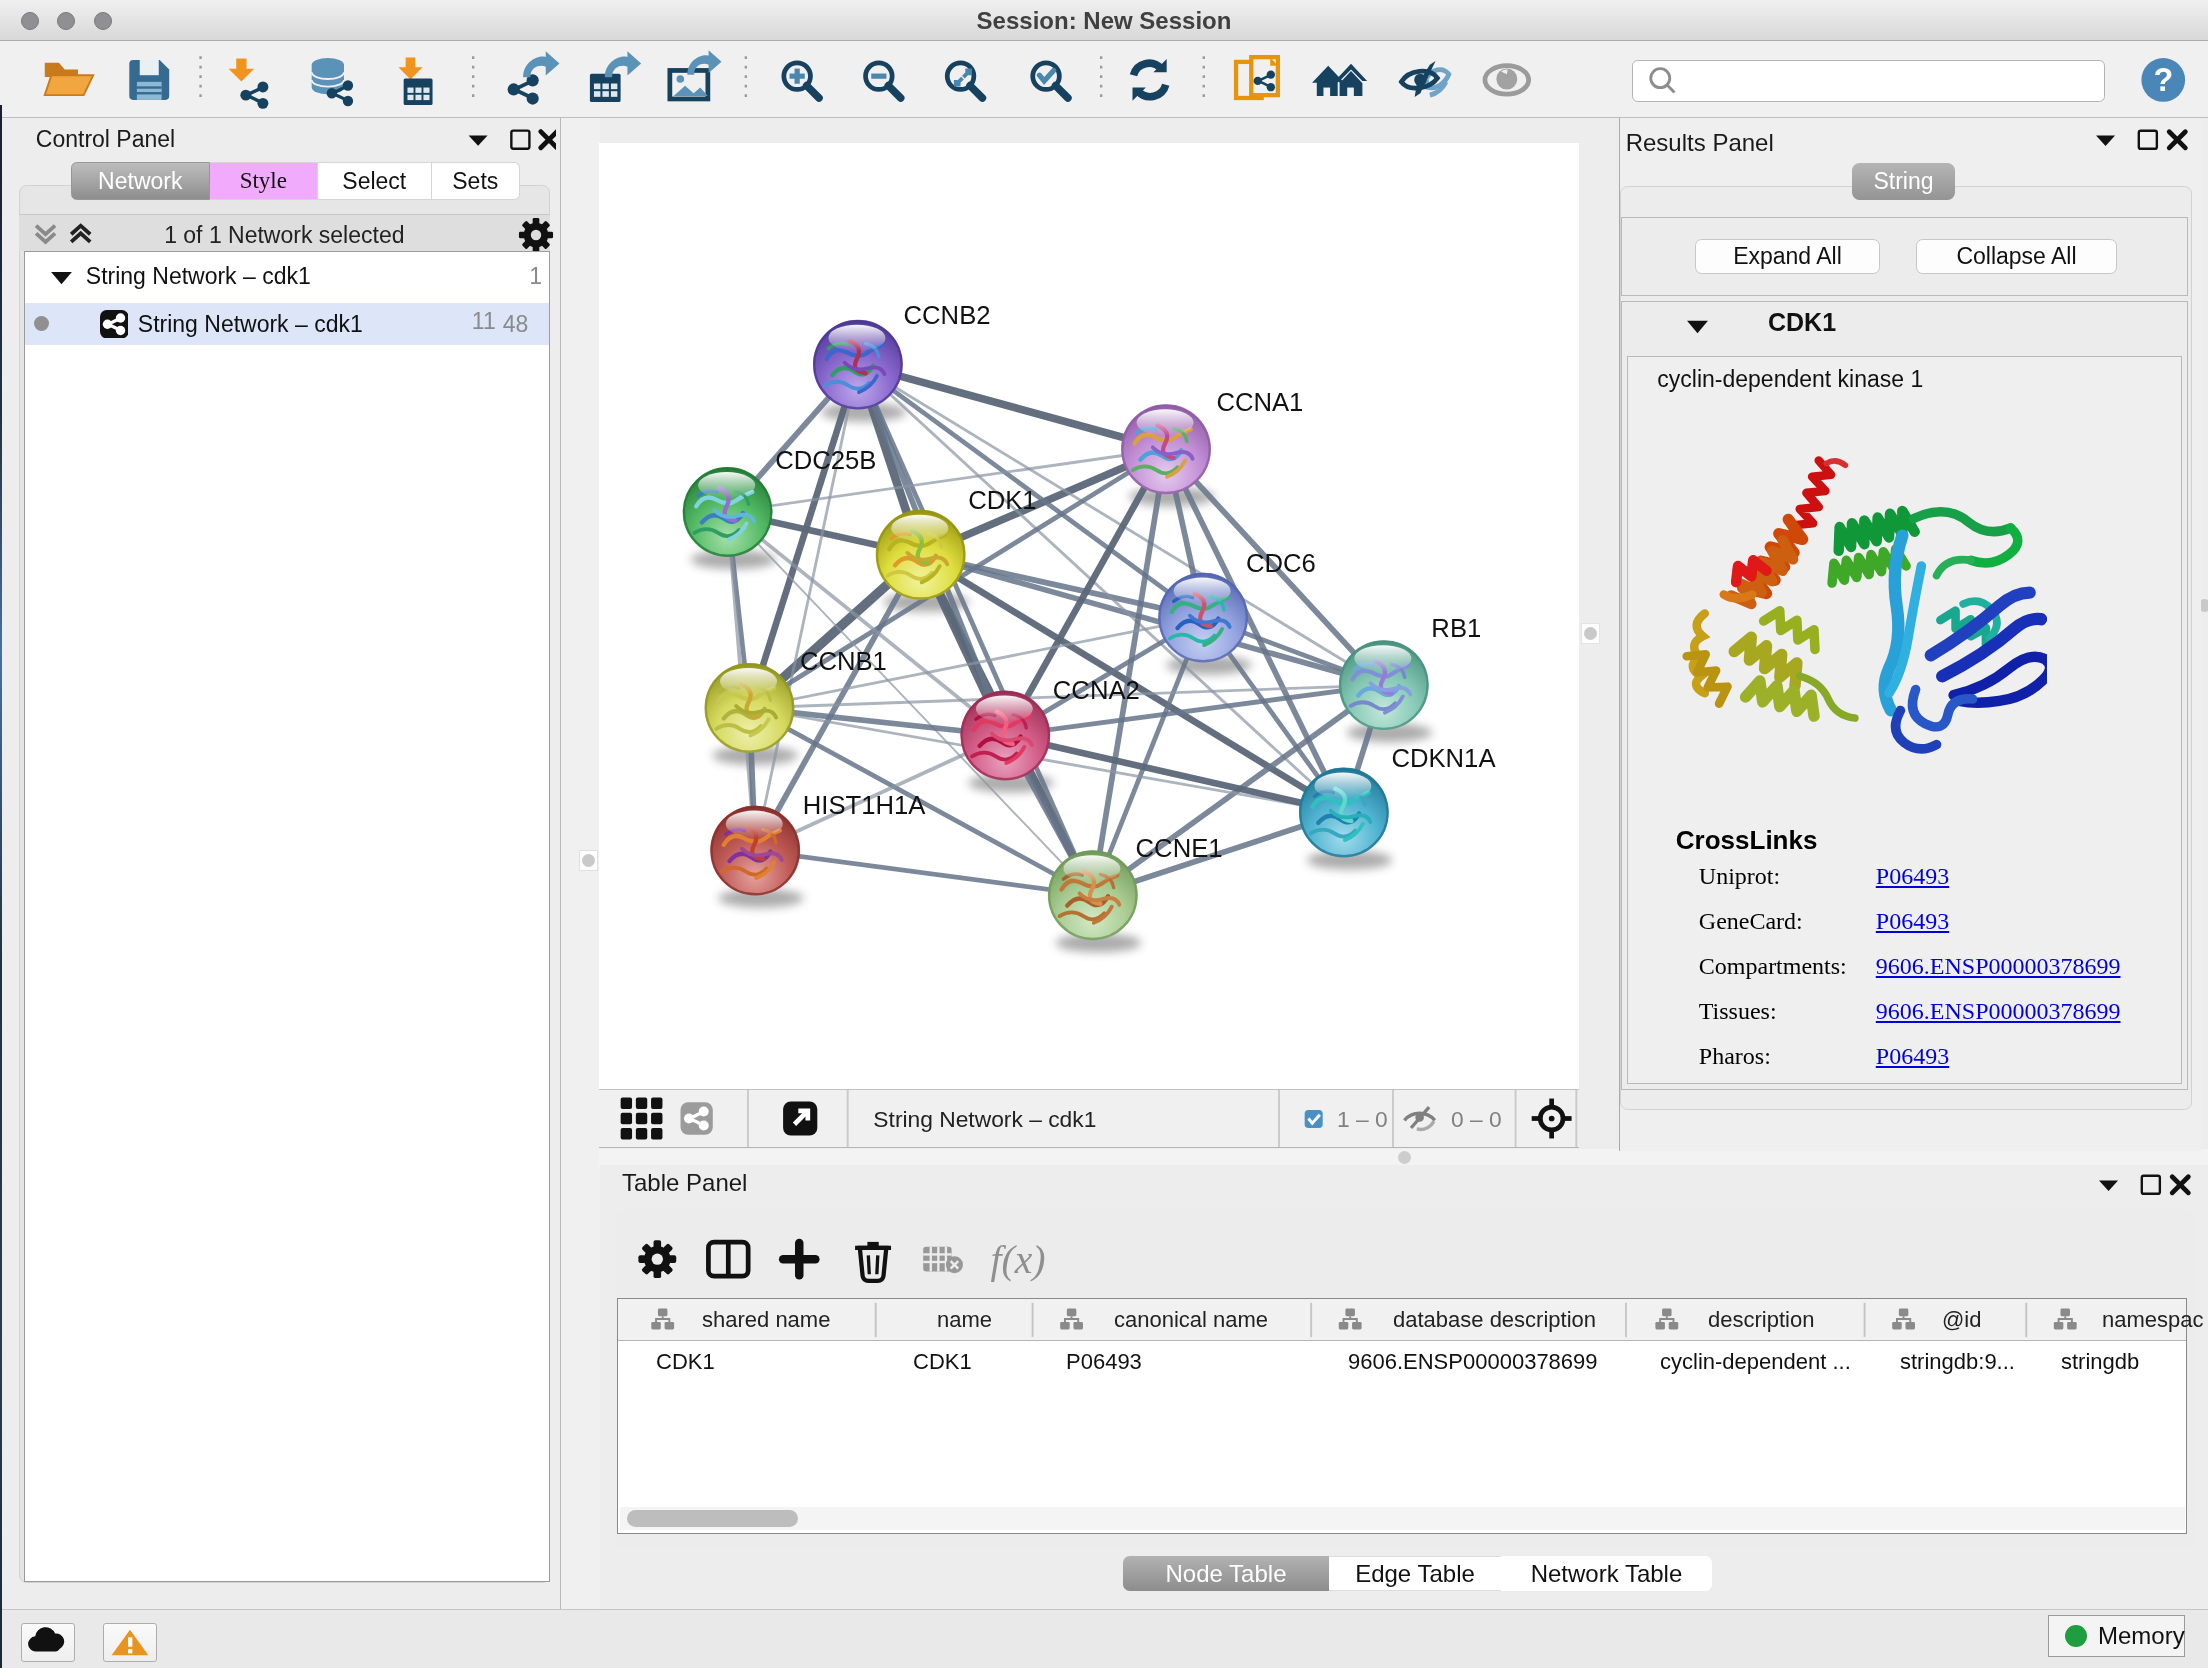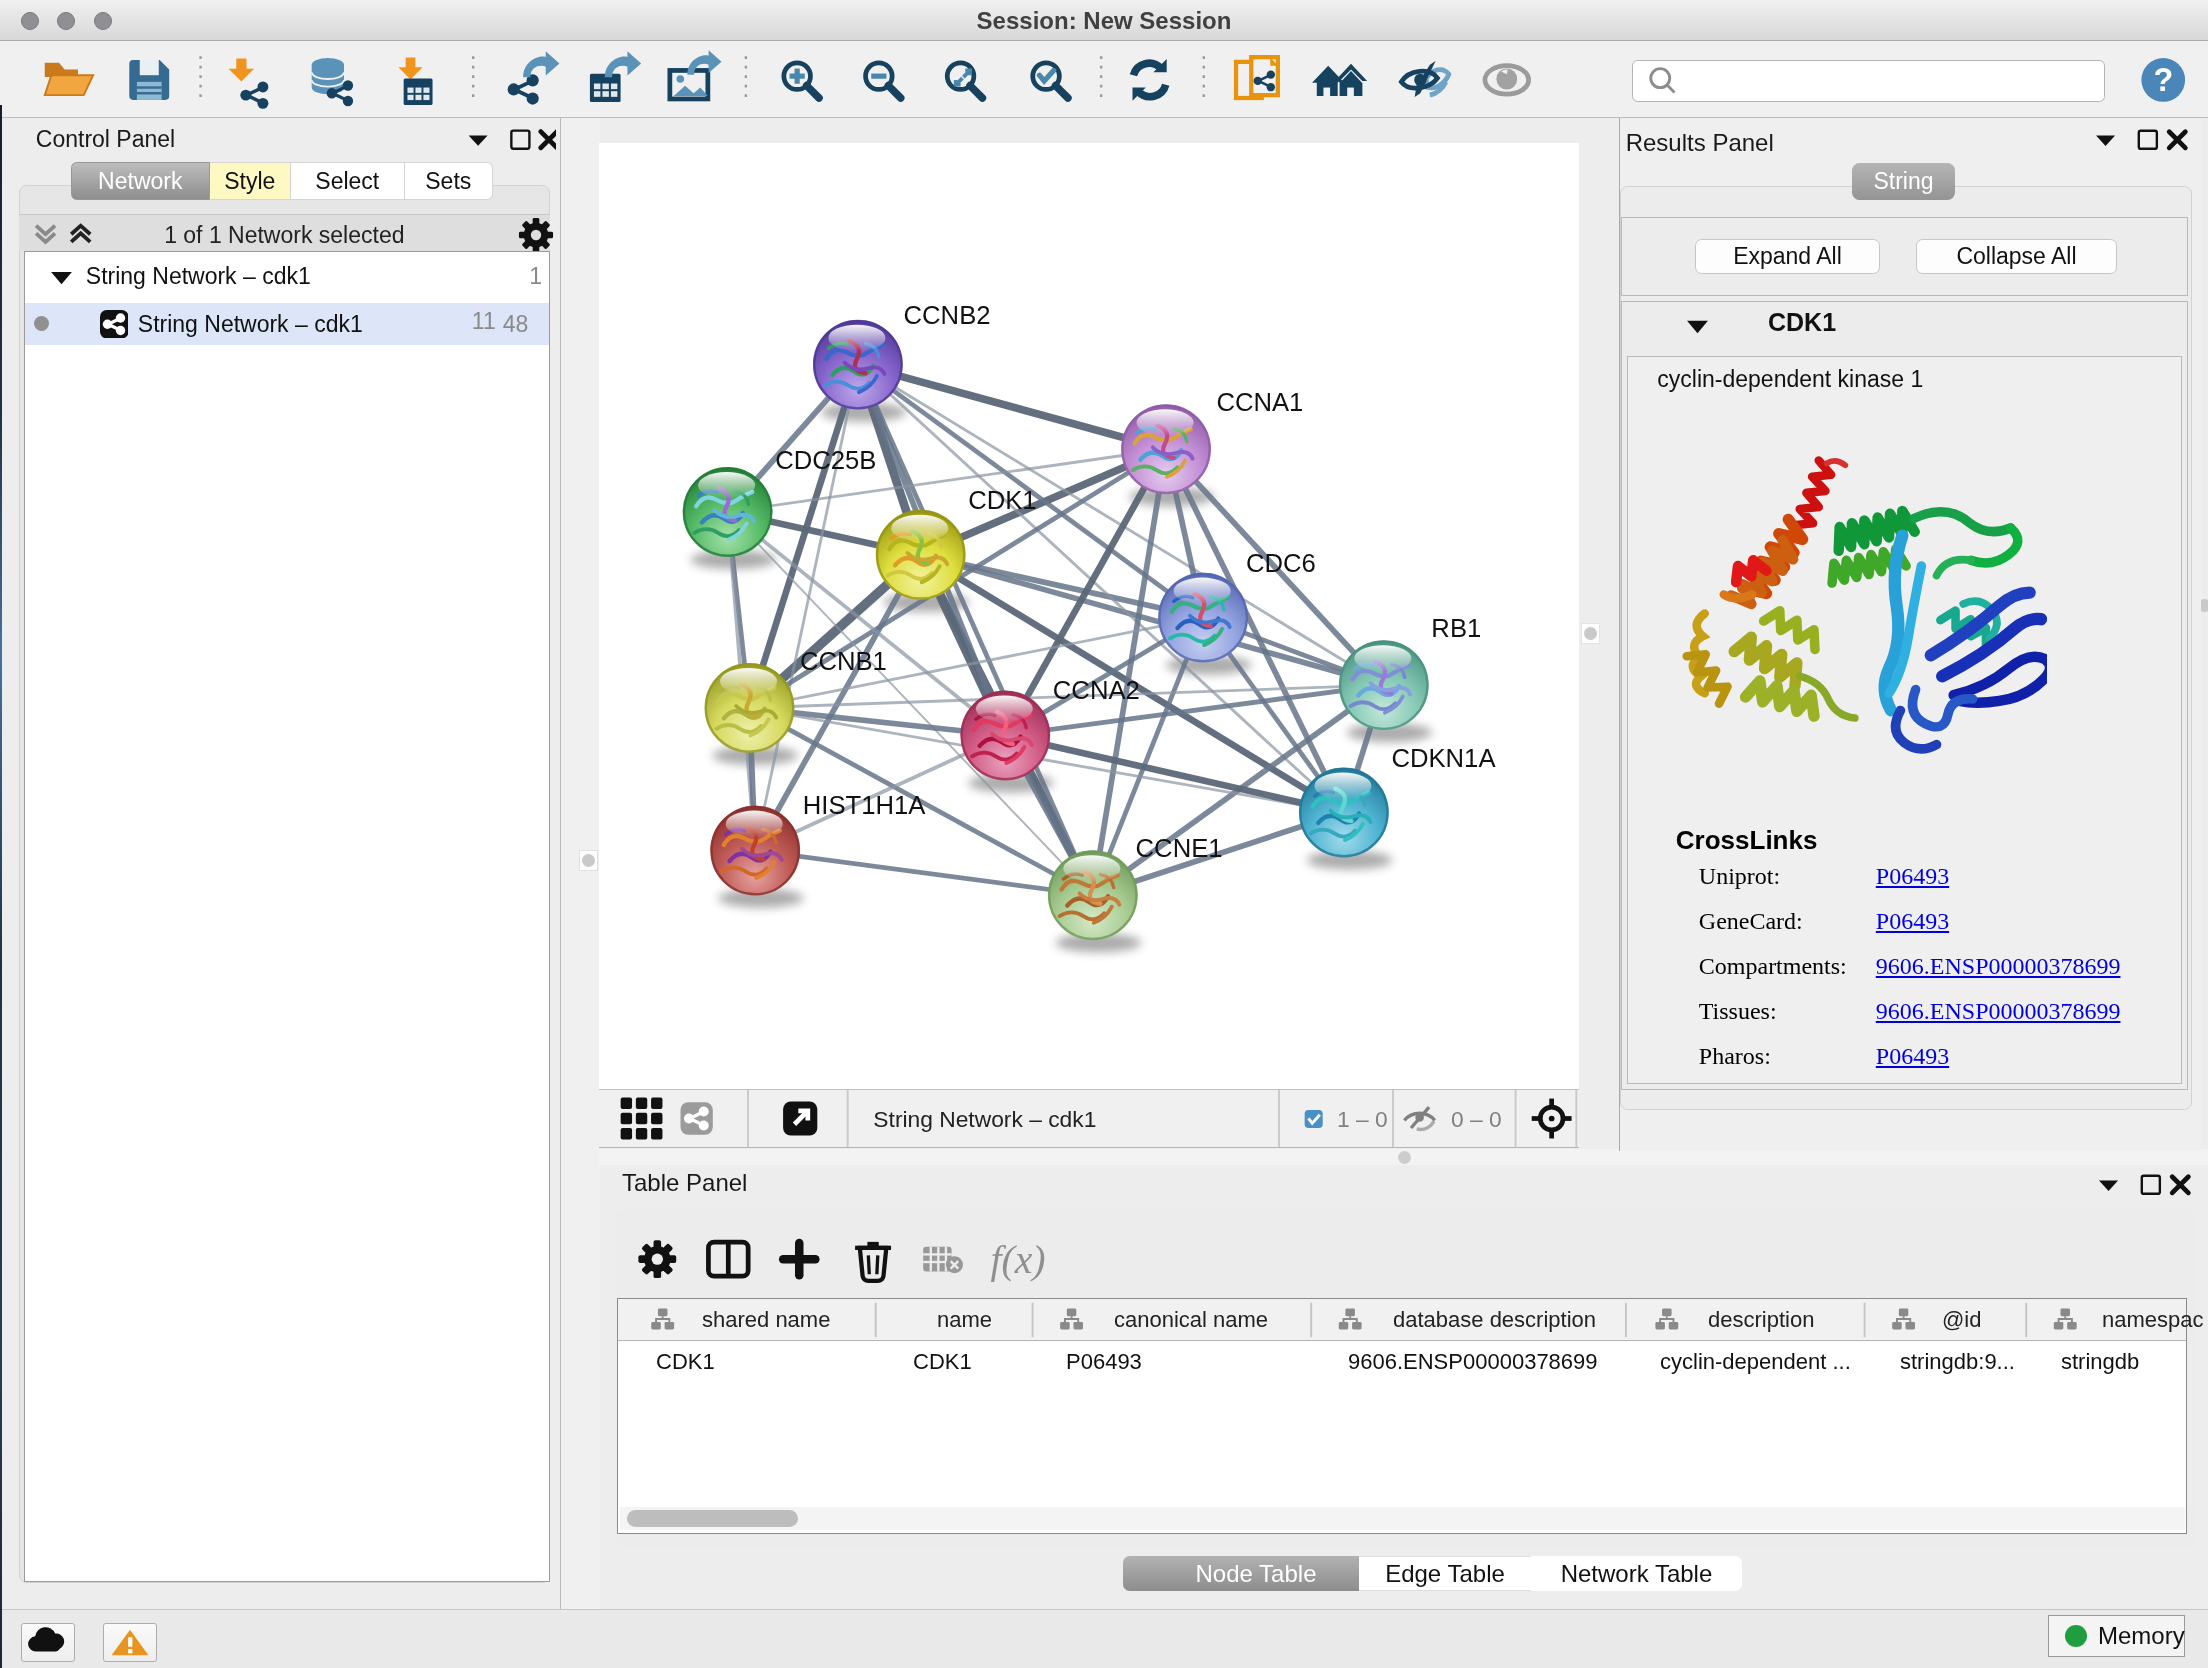--- a/index.html
+++ b/index.html
@@ -207,21 +207,21 @@
 </div>
 <div class="abs" id="control-panel">
   <div class="abs" style="left:32px;top:7.6px;font-size:23px;color:#1a1a1a;">Control Panel</div>
   <svg class="abs" style="left:457px;top:5.7px;" width="95" height="28.5" viewBox="0 0 100 30">
     <path d="M8,12 l10,11 10,-11 z" fill="#111"></path>
     <rect x="53" y="7" width="19" height="19" fill="none" stroke="#111" stroke-width="2.5" rx="2"></rect>
     <path d="M84,8 l17,17 M101,8 l-17,17" stroke="#111" stroke-width="5" stroke-linecap="round"></path>
   </svg>
   <div class="abs" style="left:67px;top:44px;height:38px;display:flex;font-size:23px;z-index:3;">
     <div style="width:139px;background:linear-gradient(#bdbdbd,#8e8e8e);color:#fff;border:1px solid #979797;border-radius:5.7px 0 0 5.7px;display:flex;align-items:center;justify-content:center;box-sizing:border-box;">Network</div>
-    <div style="width:81px;background:#fef9c3;color:#111;border:1px solid #d5d5d5;border-left:none;display:flex;align-items:center;justify-content:center;box-sizing:border-box;">Style</div>
+    <div style="width:108px;background:#f0abfc;color:#111;border:1px solid #d5d5d5;border-left:none;display:flex;align-items:center;justify-content:center;box-sizing:border-box;font-family:Liberation Serif, serif;">Style</div>
     <div style="width:114px;background:#fff;color:#111;border:1px solid #d5d5d5;border-left:none;display:flex;align-items:center;justify-content:center;box-sizing:border-box;">Select</div>
     <div style="width:88px;background:#fff;color:#111;border:1px solid #d5d5d5;border-left:none;border-radius:0 5.7px 5.7px 0;display:flex;align-items:center;justify-content:center;box-sizing:border-box;">Sets</div>
   </div>
   <div class="abs" style="left:15px;top:67px;width:531px;height:1398px;background:#e6e6e6;border:1px solid #d2d2d2;border-radius:7.6px;box-sizing:border-box;"></div>
   <div class="abs" style="left:15px;top:96px;width:531px;height:37px;background:#dedede;border-top:1px solid #c9c9c9;box-sizing:border-box;">
     <svg class="abs" style="left:13.3px;top:4.8px;" width="67" height="28.5" viewBox="0 0 70 30">
       <g fill="none" stroke="#8a8a8a" stroke-width="4">
           <path d="M4,6 l10,9 10,-9"></path>
           <path d="M4,14 l10,9 10,-9"></path>
         </g>
@@ -846,21 +846,21 @@
     <div class="abs rowcell" style="left:448px;top:50px;">P06493</div>
     <div class="abs rowcell" style="left:730px;top:50px;">9606.ENSP00000378699</div>
     <div class="abs rowcell" style="left:1042px;top:50px;">cyclin-dependent ...</div>
     <div class="abs rowcell" style="left:1282px;top:50px;">stringdb:9...</div>
     <div class="abs rowcell" style="left:1443px;top:50px;">stringdb</div>
     <div class="abs" style="left:1.9px;top:208px;width:1565px;height:23px;background:#f4f4f4;">
       <div class="abs" style="left:7.6px;top:2.9px;width:171px;height:17px;background:#bdbdbd;border-radius:8.6px;"></div>
     </div>
   </div>
   <div class="abs" style="left:524px;top:398px;height:35px;display:flex;font-size:24px;">
-    <div style="width:206px;background:linear-gradient(#b2b2b2,#8d8d8d);color:#fff;border-radius:6.7px 0 0 6.7px;display:flex;align-items:center;justify-content:center;padding-left:30px;">Node Table</div>
+    <div style="width:206px;background:linear-gradient(#b2b2b2,#8d8d8d);color:#fff;border-radius:6.7px 0 0 6.7px;display:flex;align-items:center;justify-content:center;">Node Table</div>
     <div style="width:172px;background:#fff;color:#111;border-top:1px solid #ddd;border-bottom:1px solid #ddd;display:flex;align-items:center;justify-content:center;box-sizing:border-box;">Edge Table</div>
     <div style="width:211px;background:#fff;color:#111;border-radius:0 6.7px 6.7px 0;display:flex;align-items:center;justify-content:center;">Network Table</div>
   </div>
 </div>
 <div class="abs" id="statusbar">
   <div class="sbtn" style="left:21px;">
     <svg width="52" height="37" viewBox="0 0 55 39">
         <path d="M15,29 a8,8 0 0 1 -1,-16 a11,11 0 0 1 21,-3 a8.5,8.5 0 0 1 5,16 q-2,3 -6,3 z" fill="#111"></path>
       </svg>
   </div>

